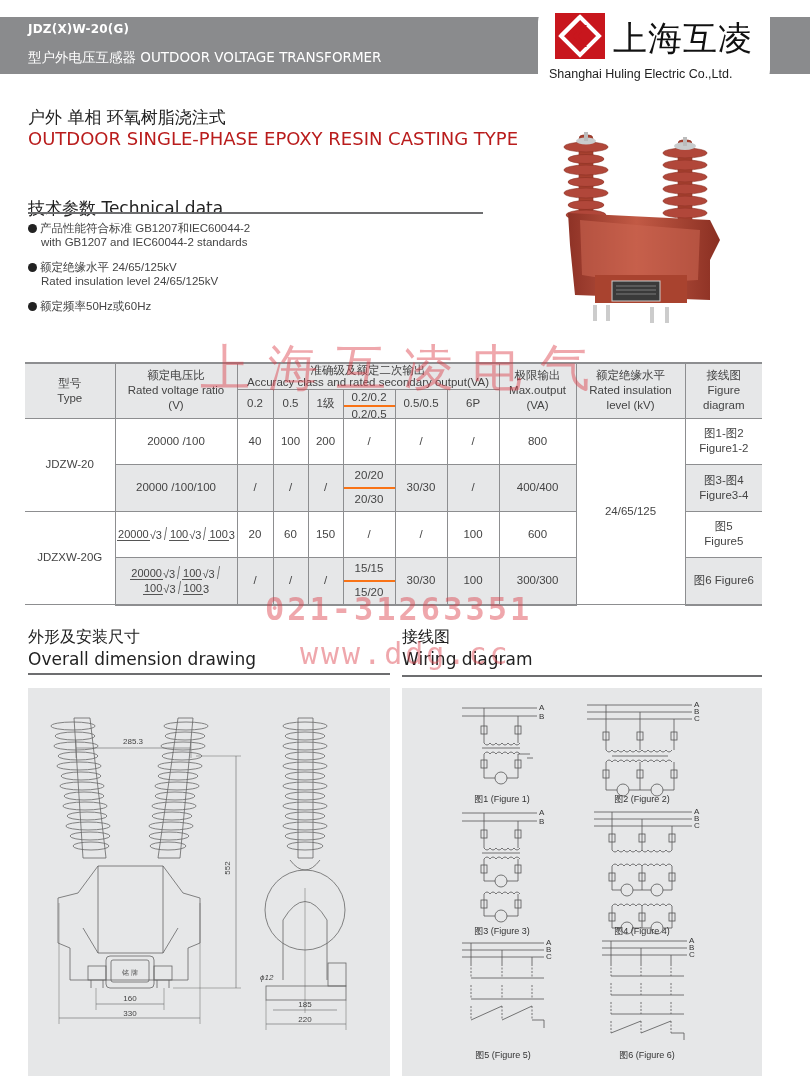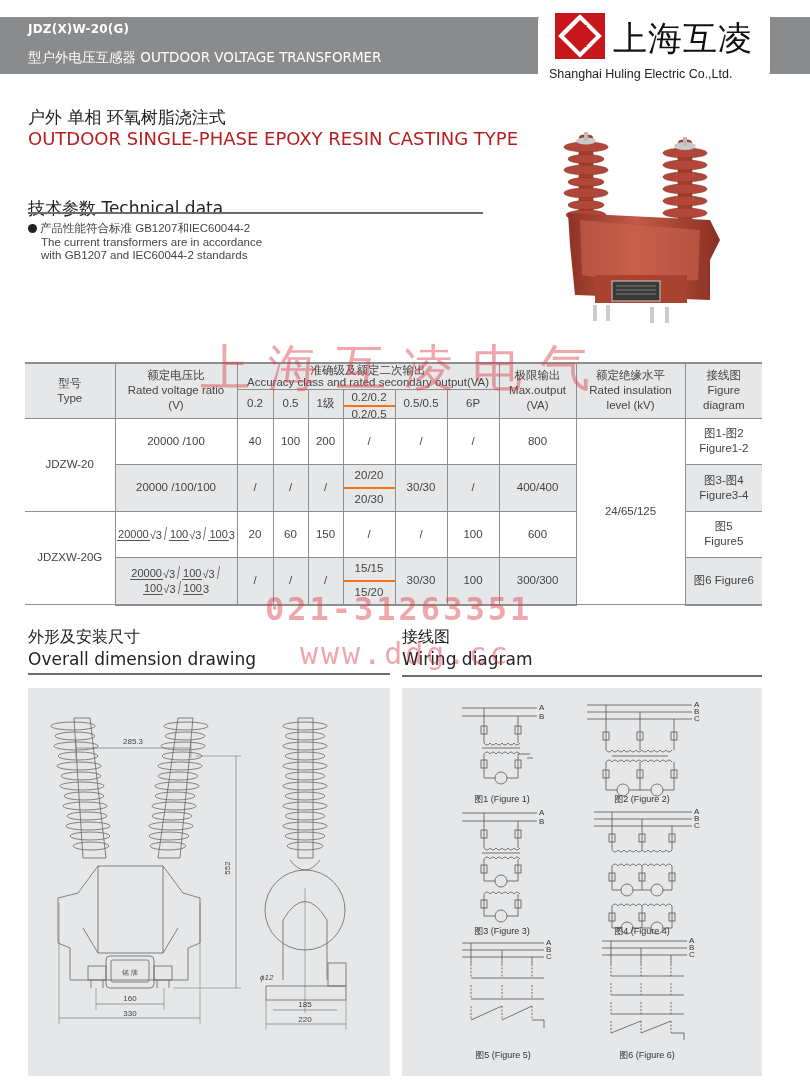--- a/index.html
+++ b/index.html
@@ -74,24 +74,28 @@
 
 <div class="cn-type">户外  单相  环氧树脂浇注式</div>
 <div class="en-type">OUTDOOR SINGLE-PHASE EPOXY RESIN CASTING TYPE</div>
 
 <div class="section-title" style="left:28px; top:197px;">技术参数  Technical data</div>
 <div class="section-rule" style="left:28px; top:212px; width:455px;"></div>
 
 <div class="bullets">
   <div class="bullet">
     <div><span class="dot"></span><span>产品性能符合标准 GB1207和IEC60044-2</span></div>
-    <div class="line2">The current transformers are in accordance</div>
     <div class="line2">with GB1207 and IEC60044-2 standards</div>
   </div>
   <div class="bullet">
+    <div><span class="dot"></span><span>额定绝缘水平 24/65/125kV</span></div>
+    <div class="line2">Rated insulation level 24/65/125kV</div>
+  </div>
+  <div class="bullet">
+    <div><span class="dot"></span><span>额定频率50Hz或60Hz</span></div>
   </div>
 </div>
 
 <div class="product-photo">
   <svg width="170" height="210" viewBox="0 0 170 210">
     <defs>
       <linearGradient id="body" x1="0" x2="1">
         <stop offset="0" stop-color="#8e3226"></stop>
           <stop offset="0.45" stop-color="#c25a45"></stop>
           <stop offset="1" stop-color="#8a2f22"></stop>

